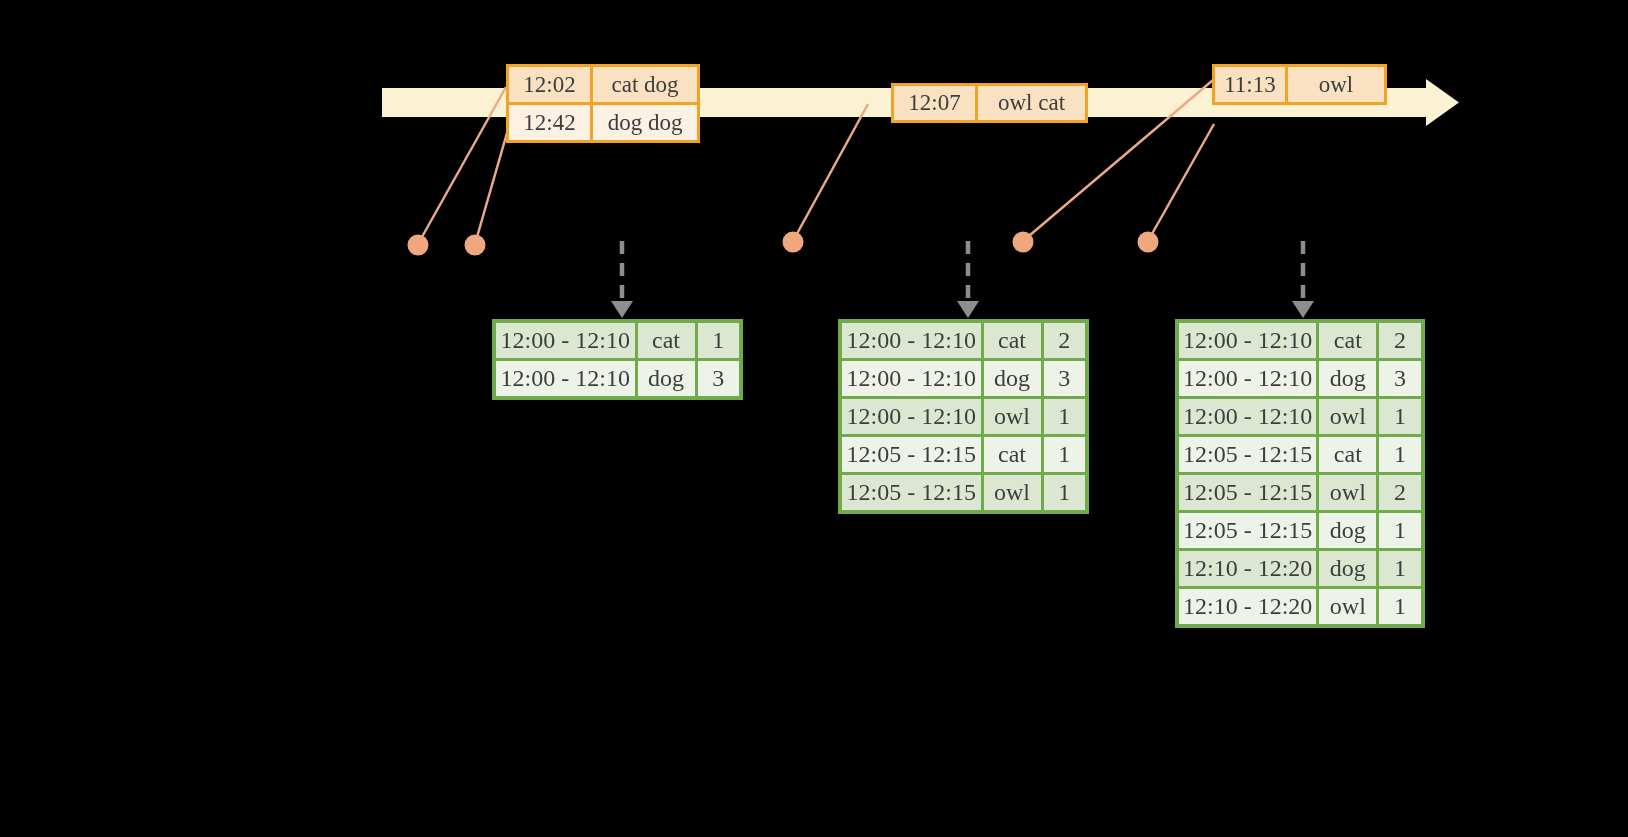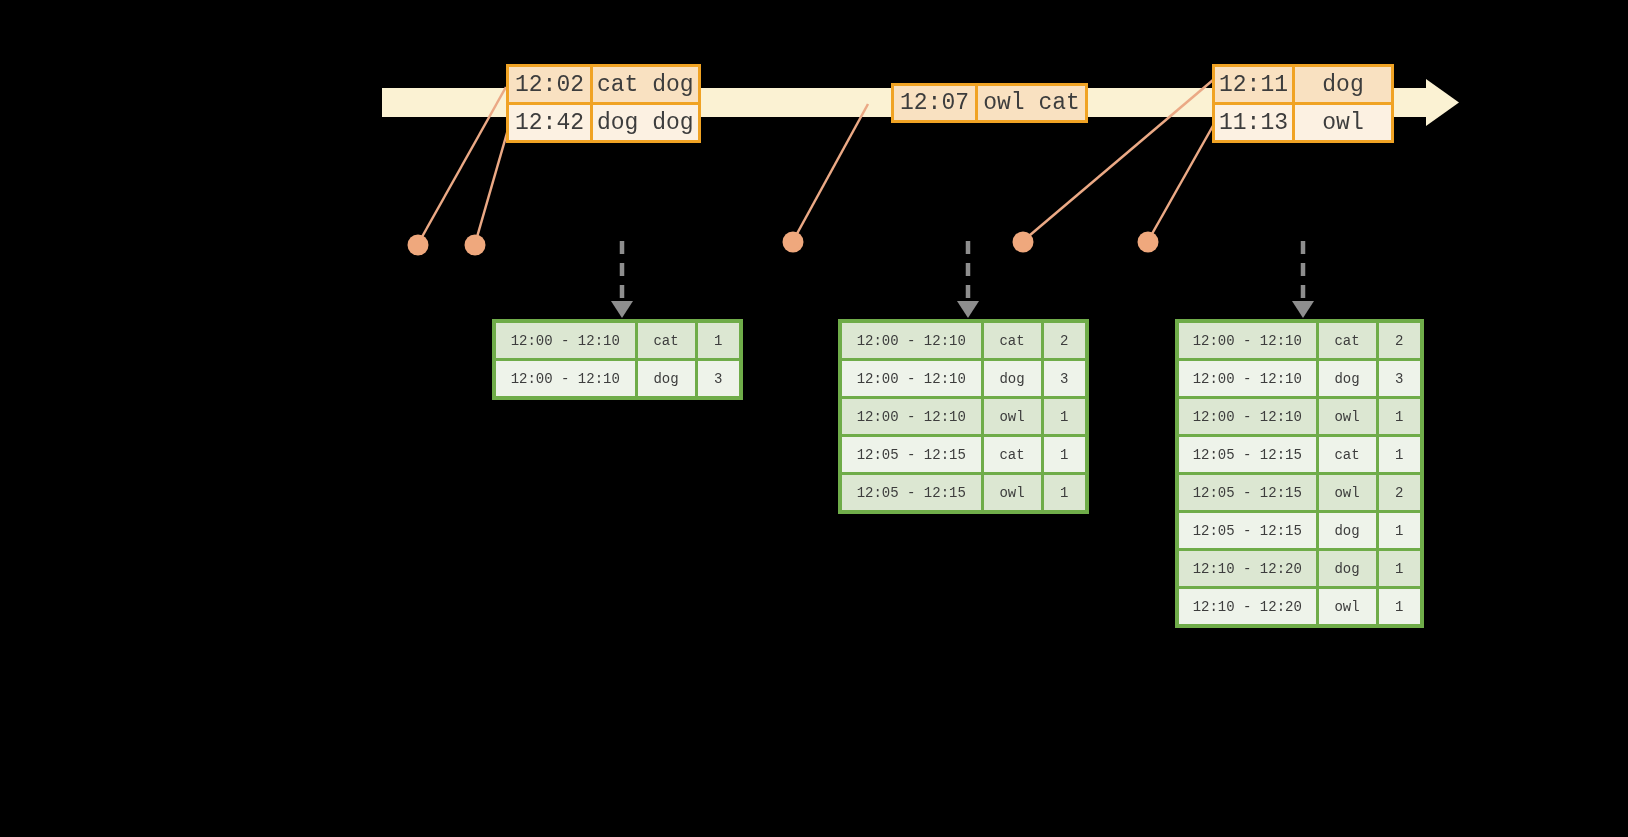--- a/index.html
+++ b/index.html
@@ -6,21 +6,21 @@
     margin: 0;
     padding: 0;
     background: var(--background, #000);
   }
   #stage {
     position: relative;
     width: 1492px;
     height: 837px;
     background: var(--background, #000);
     overflow: hidden;
-    font-family: Liberation Mono, monospace;
+    font-family: Liberation Serif, serif;
     border-radius: 20px;
   }
   #diagram-layer {
     position: absolute;
     left: 0;
     top: 0;
   }
   table {
     position: absolute;
     border-collapse: collapse;
@@ -49,21 +49,21 @@
   #t3 { left: 1212px; top: 64px; }
   
   .gtable {
     border: 4px solid var(--result_border);
   }
   .gtable td {
     border: 3px solid var(--result_border);
     height: 35px;
     text-align: center;
     vertical-align: middle;
-    font-size: 14px;
+    font-size: 24px;
     color: var(--text);
     padding: 0 4px;
     overflow: hidden;
     white-space: nowrap;
   }
   .gtable tr:nth-of-type(odd) td { background: var(--result_row_dark); }
   .gtable tr:nth-of-type(even) td { background: var(--result_row_light); }
   #g1 { left: 492px; top: 319px; }
   #g2 { left: 838px; top: 319px; }
   #g3 { left: 1175px; top: 319px; }
@@ -141,24 +141,20 @@
       </tbody>
   </table>
 
   <table id="t3" class="etable">
     <colgroup>
         <col style="width:73px">
         <col style="width:99px">
       </colgroup>
     <tbody>
 
-        <tr>
-          <td>12:11</td>
-          <td>dog</td>
-        </tr>
 
         <tr>
           <td>11:13</td>
           <td>owl</td>
         </tr>
       </tbody>
   </table>
 
   <table id="g1" class="gtable">
     <colgroup>

